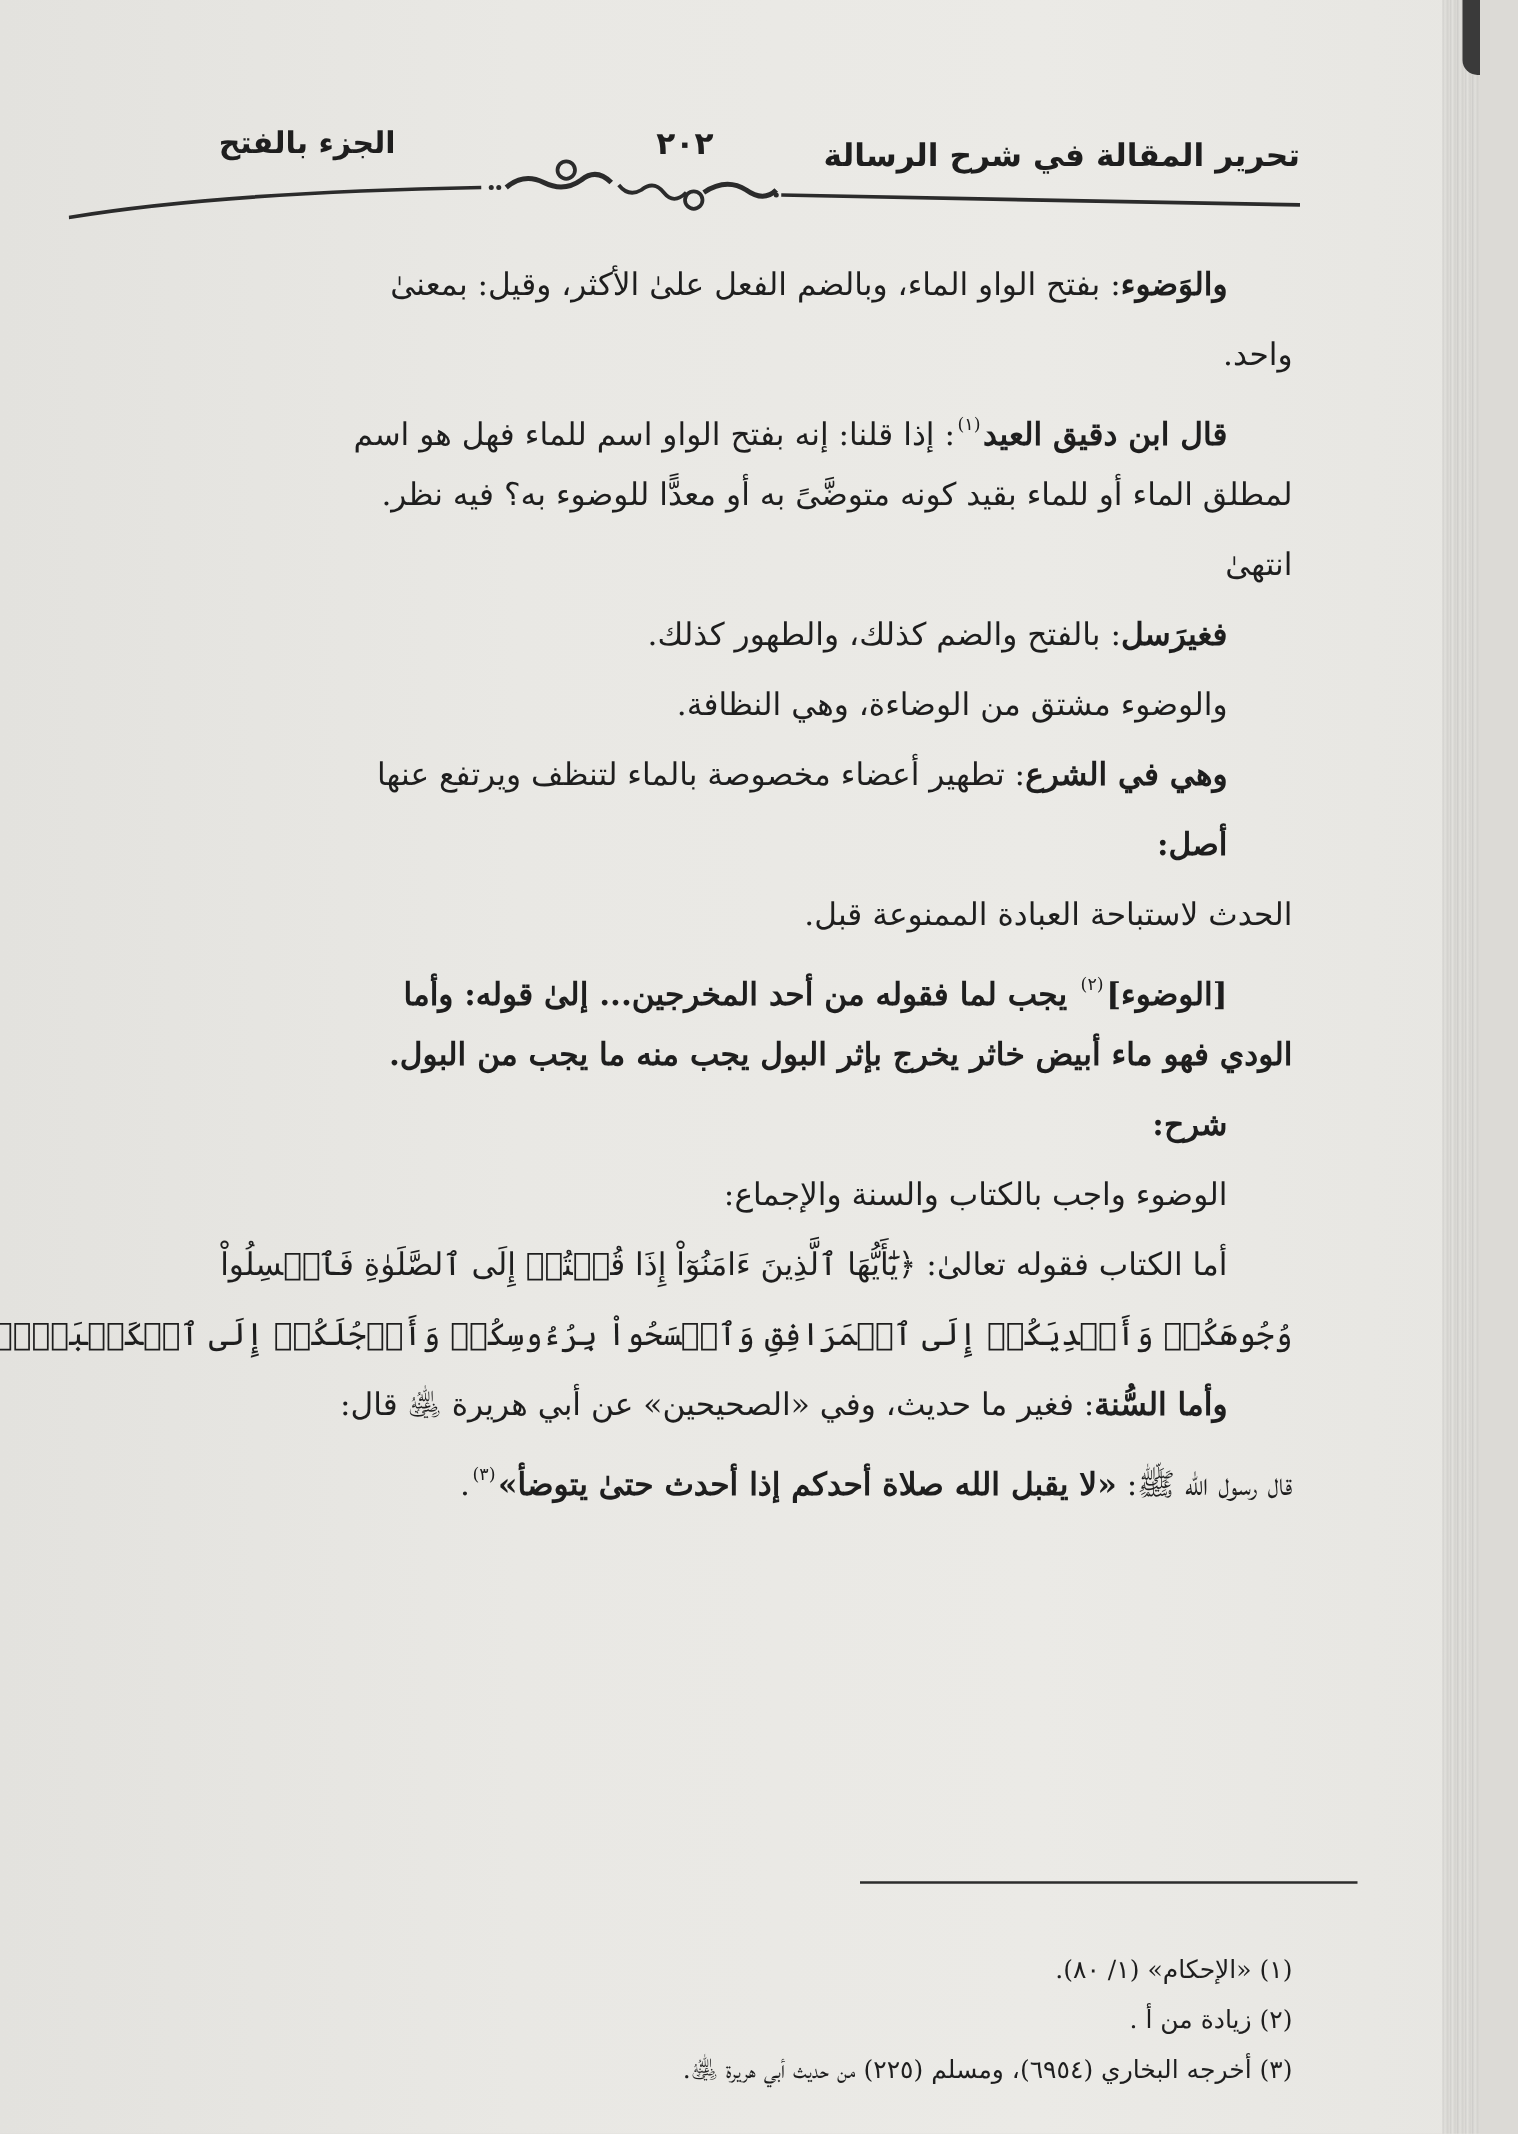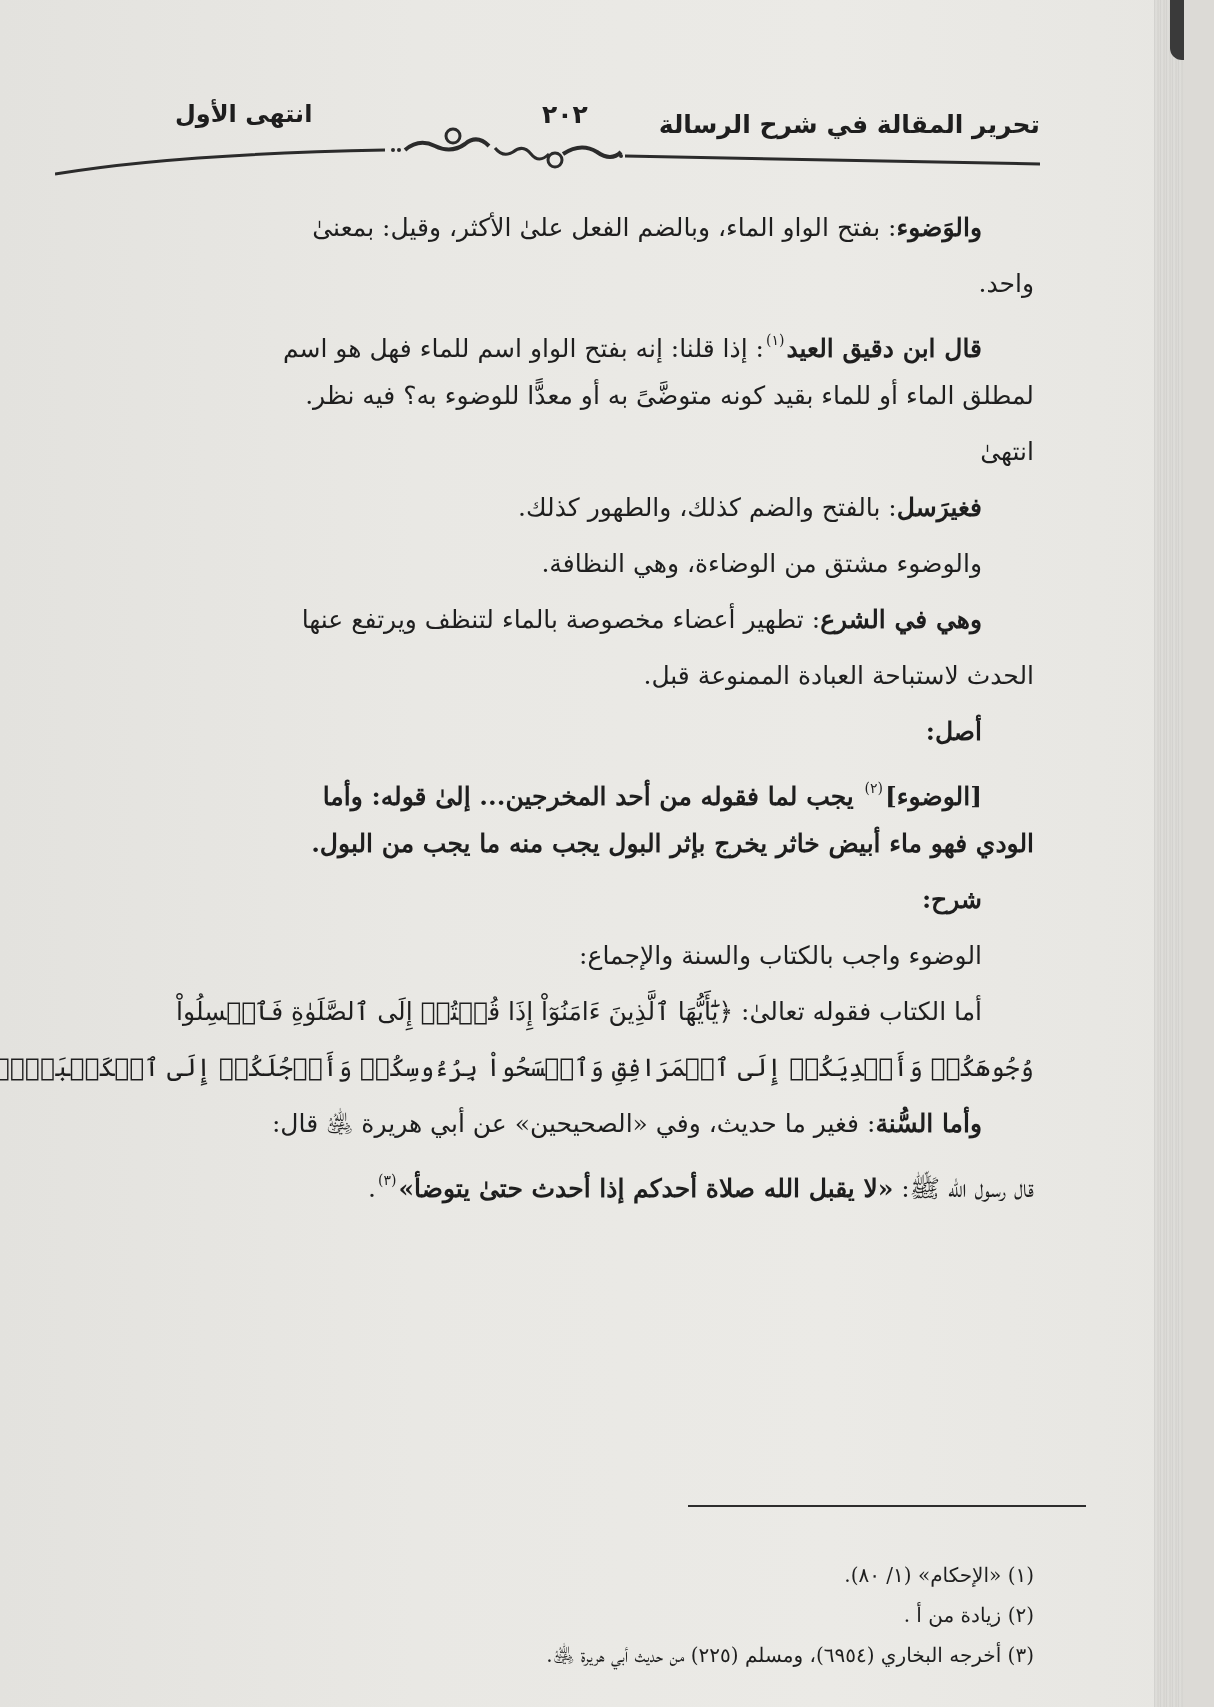--- a/index.html
+++ b/index.html
@@ -56,21 +56,20 @@
       font-weight: bold;
       font-size: 25px;
     }
     .rh-page-num {
       position: absolute;
       left: 470px;
       top: 4px;
       font-weight: bold;
       font-size: 25px;
       direction: ltr;
-      margin-left: 17px;
     }
     .rh-part {
       position: absolute;
       left: 120px;
       top: 4px;
       font-weight: bold;
       font-size: 24px;
     }
     .rh-ornament {
       position: absolute;
@@ -126,21 +125,21 @@
 </head>
 <body>
 
 <div class="page">
   <div class="page-edge"></div>
   <div class="page-edge-dark"></div>
 
   <div class="running-head">
     <span class="rh-title">تحرير المقالة في شرح الرسالة</span>
     <span class="rh-page-num">٢٠٢</span>
-    <span class="rh-part">انتهى الأول</span>
+    <span class="rh-part">الجزء بالفتح</span>
     <svg class="rh-ornament" viewBox="0 0 985 60" preserveAspectRatio="none">
       <path d="M0 58 Q 120 38 330 34" stroke="#2b2b2b" stroke-width="3" fill="none"></path>
       <path d="M570 40 L 985 48" stroke="#2b2b2b" stroke-width="3" fill="none"></path>
       <circle cx="338" cy="34" r="2" fill="#2b2b2b"></circle>
       <circle cx="344" cy="34" r="2" fill="#2b2b2b"></circle>
       <path d="M350 34 q 14 -12 30 -4 q 16 8 30 -2 q 12 -10 24 2" stroke="#2b2b2b" stroke-width="4" fill="none"></path>
       <circle cx="398" cy="20" r="7" stroke="#2b2b2b" stroke-width="3" fill="none"></circle>
       <path d="M440 32 q 8 10 18 4 q 10 -8 18 2 q 8 10 18 0" stroke="#2b2b2b" stroke-width="3" fill="none"></path>
       <circle cx="500" cy="44" r="7" stroke="#2b2b2b" stroke-width="3" fill="none"></circle>
       <path d="M508 38 q 18 -12 34 -2 q 14 10 24 0" stroke="#2b2b2b" stroke-width="4" fill="none"></path>
@@ -150,22 +149,22 @@
 
   <div class="body-text" id="body-text">
       <span class="line para-start"><span class="bold">والوَضوء</span><span class="">: بفتح الواو  الماء، وبالضم الفعل علىٰ الأكثر، وقيل: بمعنىٰ</span></span>
       <span class="line"><span class="">واحد.</span></span>
       <span class="line para-start"><span class="bold">قال ابن دقيق العيد</span><span class="sup">(١)</span><span class="">: إذا قلنا: إنه بفتح الواو اسم للماء فهل هو اسم</span></span>
       <span class="line"><span class="">لمطلق الماء أو للماء بقيد كونه متوضَّىً به أو معدًّا للوضوء به؟ فيه نظر.</span></span>
       <span class="line"><span class="">انتهىٰ</span></span>
       <span class="line para-start"><span class="bold">فغيرَسل</span><span class="">: بالفتح والضم كذلك، والطهور كذلك.</span></span>
       <span class="line para-start"><span class="">والوضوء مشتق من الوضاءة، وهي النظافة.</span></span>
       <span class="line para-start"><span class="bold">وهي في الشرع</span><span class="">: تطهير أعضاء مخصوصة بالماء لتنظف ويرتفع عنها</span></span>
+      <span class="line para-start"><span class="bold">أصل:</span></span>
       <span class="line"><span class="">الحدث لاستباحة العبادة الممنوعة قبل.</span></span>
-      <span class="line para-start"><span class="bold">أصل:</span></span>
       <span class="line para-start"><span class="bold">[الوضوء]</span><span class="sup">(٢)</span><span class="bold"> يجب لما فقوله من أحد المخرجين... إلىٰ قوله: وأما</span></span>
       <span class="line"><span class="bold">الودي فهو ماء أبيض خاثر يخرج بإثر البول يجب منه ما يجب من البول.</span></span>
       <span class="line para-start"><span class="bold">شرح:</span></span>
       <span class="line para-start"><span class="">الوضوء واجب بالكتاب والسنة والإجماع:</span></span>
       <span class="line para-start"><span class="">أما الكتاب فقوله تعالىٰ: </span><span class=" quran">﴿يَٰٓأَيُّهَا ٱلَّذِينَ ءَامَنُوٓاْ إِذَا قُمۡتُمۡ إِلَى ٱلصَّلَوٰةِ فَٱغۡسِلُواْ</span></span>
       <span class="line"><span class=" quran">وُجُوهَكُمۡ وَأَيۡدِيَكُمۡ إِلَى ٱلۡمَرَافِقِ وَٱمۡسَحُواْ بِرُءُوسِكُمۡ وَأَرۡجُلَكُمۡ إِلَى ٱلۡكَعۡبَيۡنِۚ﴾</span></span>
       <span class="line para-start"><span class="bold">وأما السُّنة</span><span class="">: فغير ما حديث، وفي «الصحيحين» عن أبي هريرة ﵁ قال:</span></span>
       <span class="line"><span class="">قال رسول الله ﷺ: </span><span class="bold">«لا يقبل الله صلاة أحدكم إذا أحدث حتىٰ يتوضأ»</span><span class="sup">(٣)</span><span class="">.</span></span>
     </div>
 

